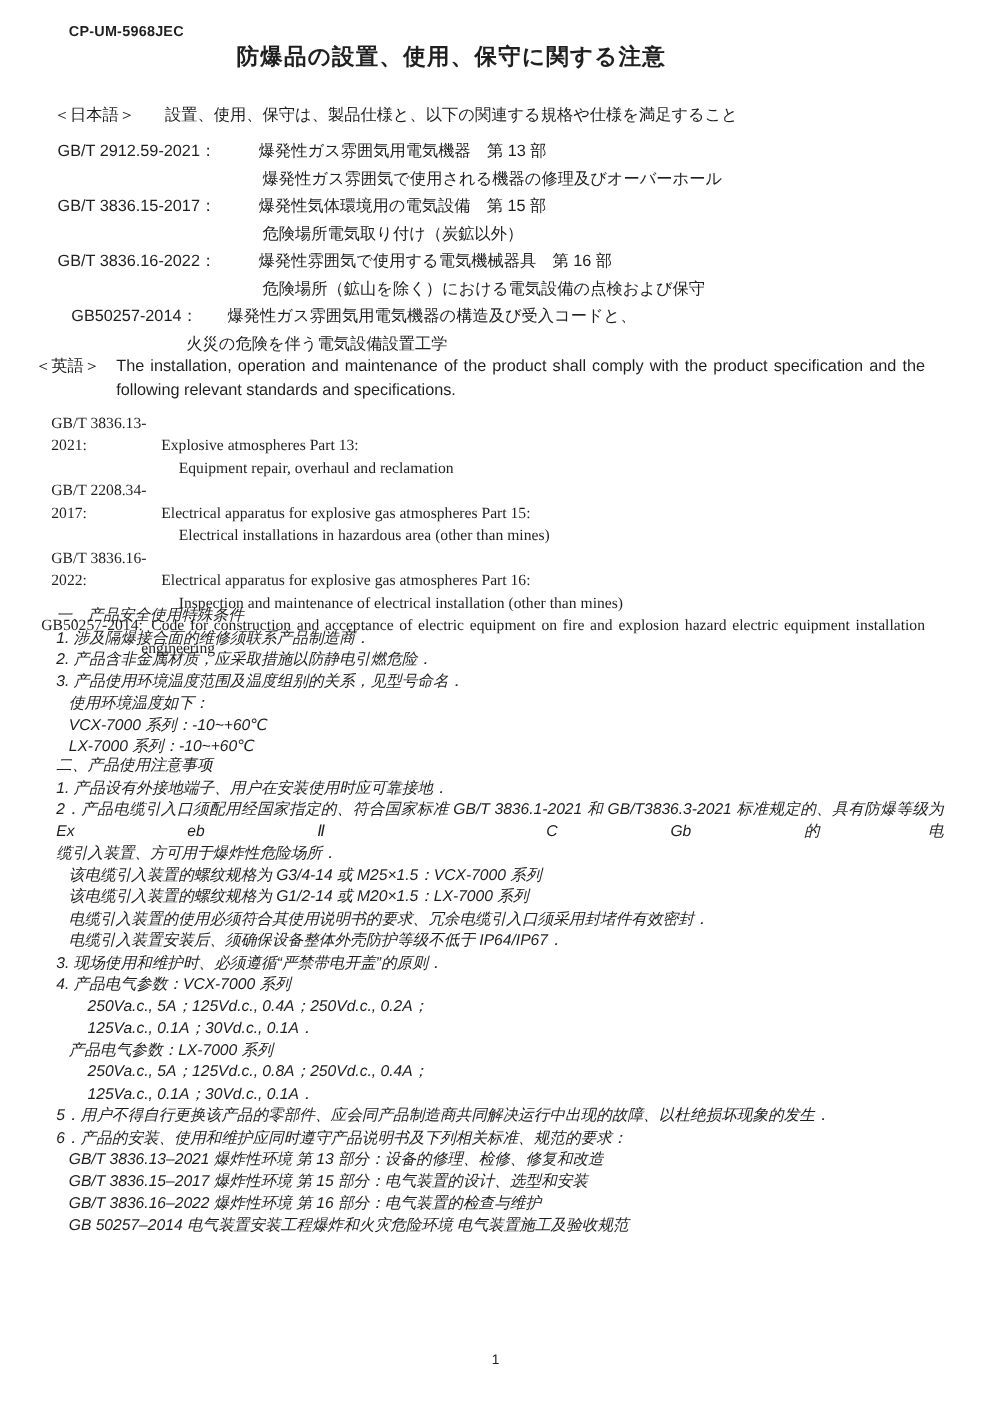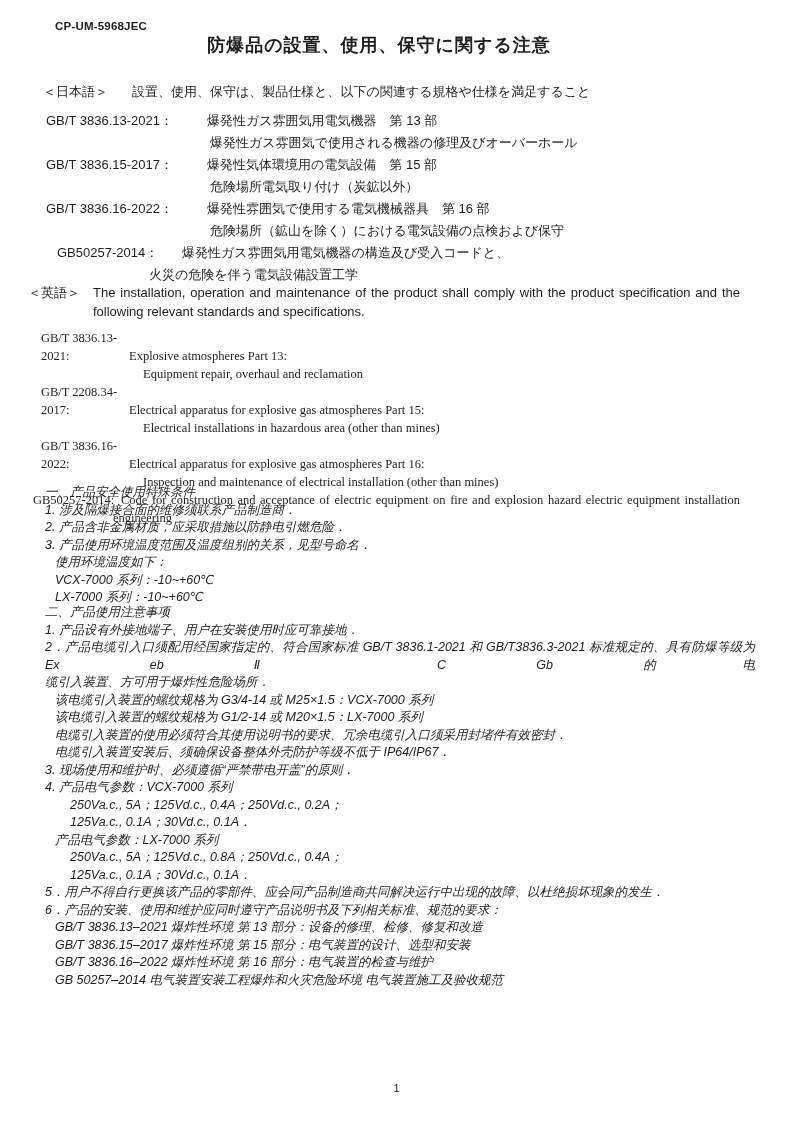--- a/index.html
+++ b/index.html
@@ -4,21 +4,21 @@
 <style>
   html,body{margin:0;padding:0;background:#ffffff;}
   body{
     width:793px;height:1122px;position:relative;overflow:hidden;
     font-family:"Liberation Sans","DejaVu Sans",sans-serif;
     color:#1f1f1f;
     -webkit-font-smoothing:antialiased;
   }
   .doc-code{position:absolute;left:55px;top:20px;font-size:11.5px;font-weight:600;letter-spacing:.2px;}
   .title{position:absolute;left:0;top:33px;width:722px;margin:0;text-align:center;
-         font-size:18px;font-weight:600;letter-spacing:1px;padding-left:18px;}
+         font-size:18px;font-weight:600;letter-spacing:1px;}
 
   
   .jp{position:absolute;left:43px;top:81px;width:712px;font-size:13px;line-height:22px;}
   .jp .lang-label{margin-right:24px;}
   .jp-standards{margin-top:7px;padding-left:3px;}
   .jp-code{display:inline-block;width:161px;}
   .jp-detail{padding-left:164px;}
   .jp-code-wide{display:inline-block;width:136px;padding-left:11px;box-sizing:border-box;}
   .jp-detail-wide{padding-left:103px;font-family:Liberation Serif, serif;}
 
@@ -52,21 +52,21 @@
 <body>
 
 <div class="doc-code">CP-UM-5968JEC</div>
 <h1 class="title">防爆品の設置、使用、保守に関する注意</h1>
 
 <section class="jp">
   <div>
     <span class="lang-label">＜日本語＞</span><span>設置、使用、保守は、製品仕様と、以下の関連する規格や仕様を満足すること</span>
   </div>
   <div class="jp-standards">
-    <div><span class="jp-code">GB/T 3836.13-2021：</span><span>爆発性ガス雰囲気用電気機器　第 13 部</span></div>
+    <div><span class="jp-code">GB/T 2912.59-2021：</span><span>爆発性ガス雰囲気用電気機器　第 13 部</span></div>
     <div class="jp-detail">爆発性ガス雰囲気で使用される機器の修理及びオーバーホール</div>
     <div><span class="jp-code">GB/T 3836.15-2017：</span><span>爆発性気体環境用の電気設備　第 15 部</span></div>
     <div class="jp-detail">危険場所電気取り付け（炭鉱以外）</div>
     <div><span class="jp-code">GB/T 3836.16-2022：</span><span>爆発性雰囲気で使用する電気機械器具　第 16 部</span></div>
     <div class="jp-detail">危険場所（鉱山を除く）における電気設備の点検および保守</div>
     <div><span class="jp-code jp-code-wide">GB50257-2014：</span><span>爆発性ガス雰囲気用電気機器の構造及び受入コードと、</span></div>
     <div class="jp-detail jp-detail-wide">火災の危険を伴う電気設備設置工学</div>
   </div>
 </section>
 

